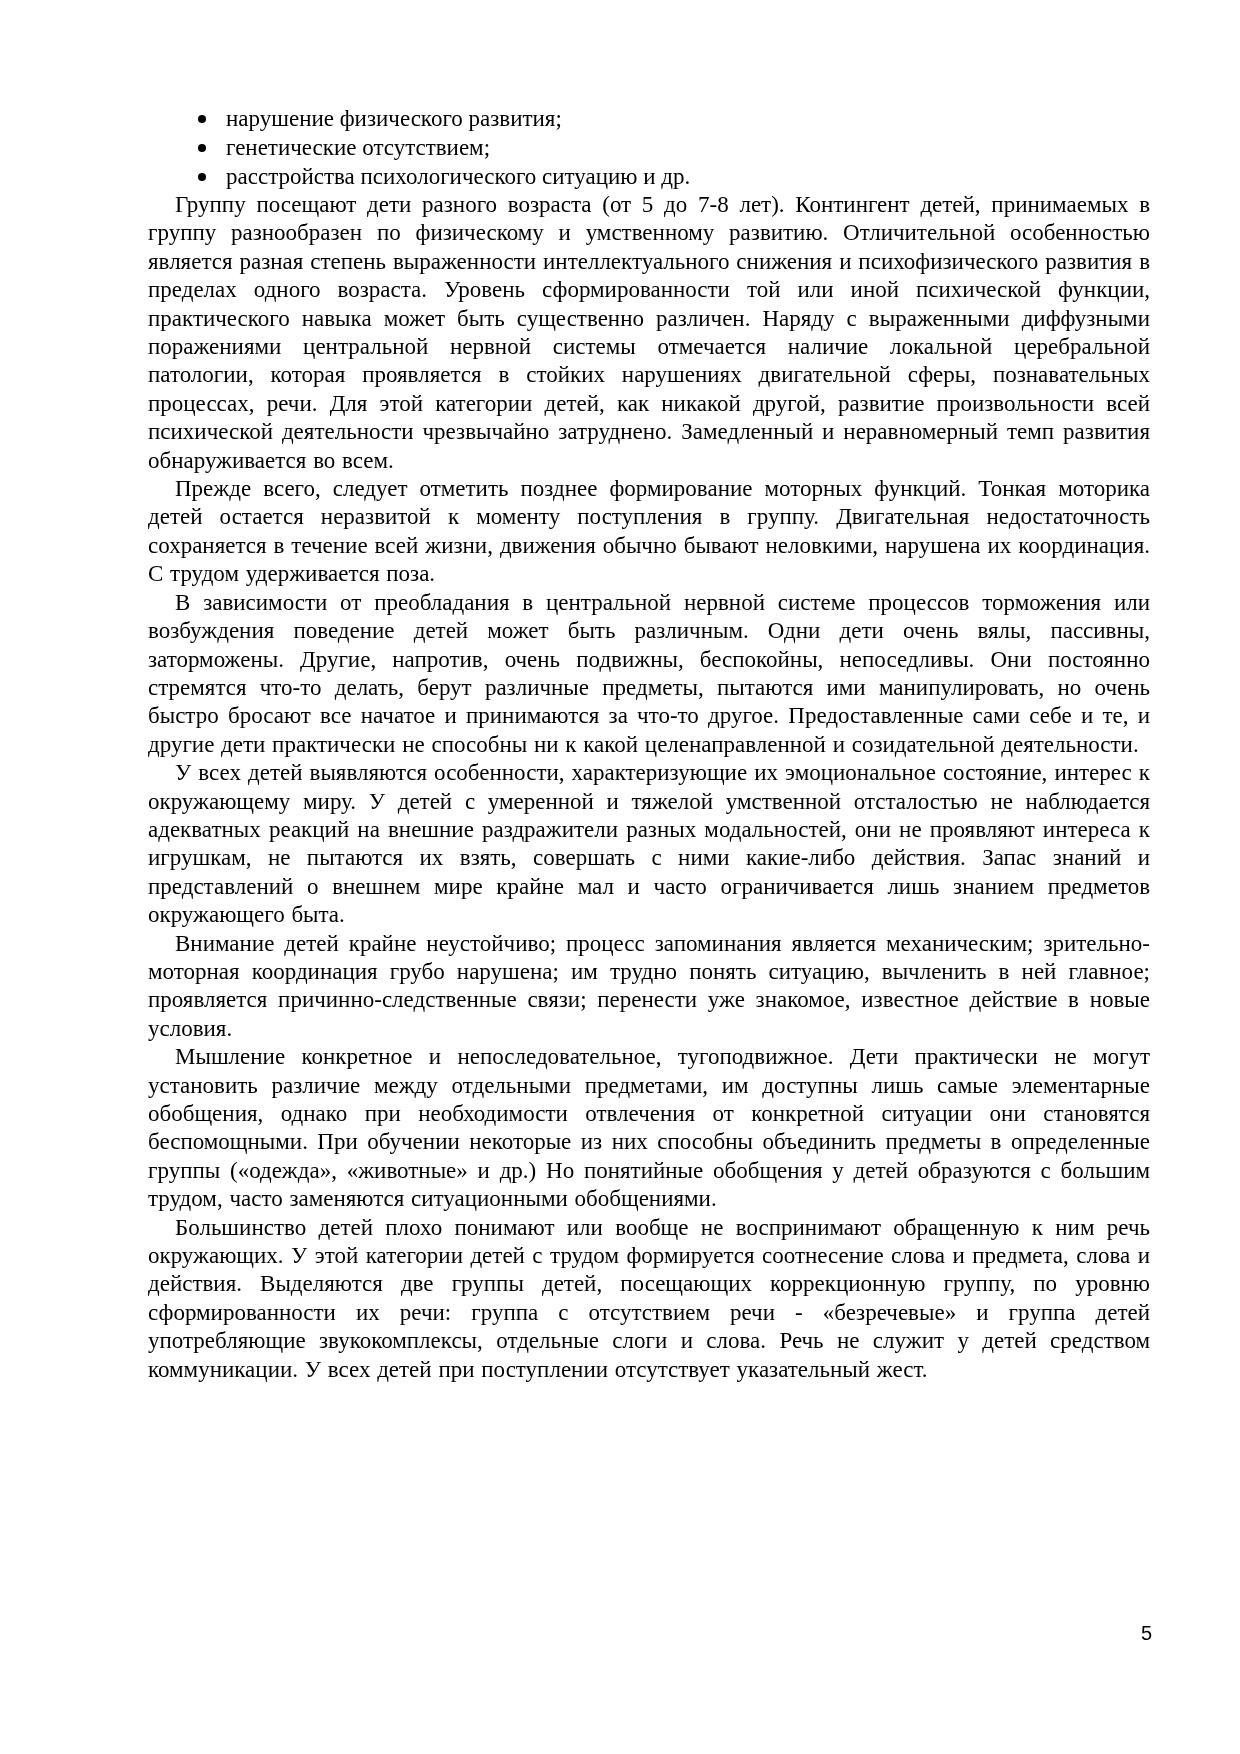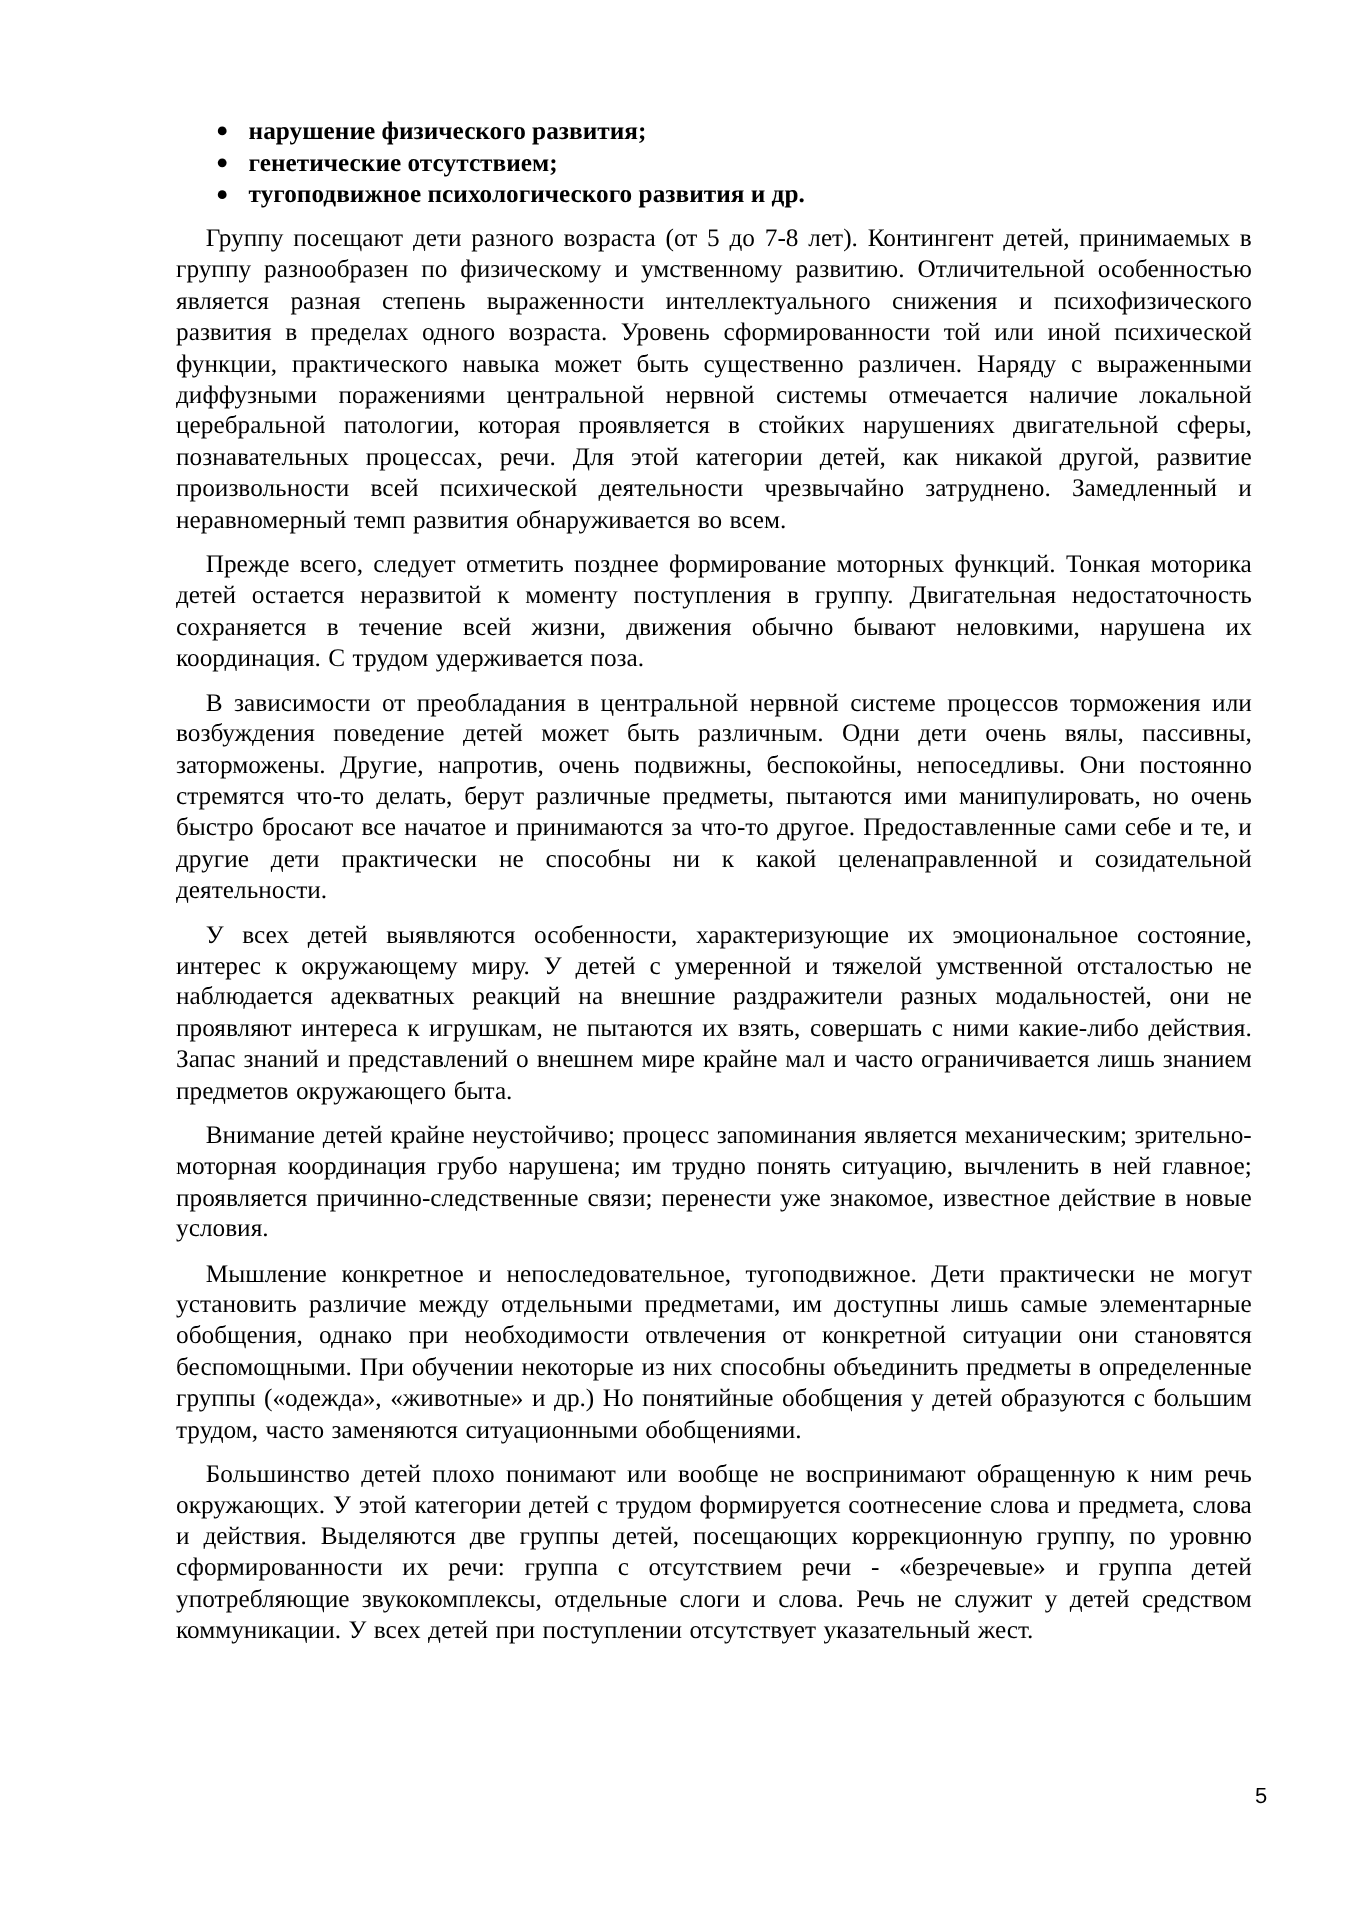--- a/index.html
+++ b/index.html
@@ -22,41 +22,40 @@
     left: 148px;
     top: 104px;
     width: 1002px;
     font-size: 23px;
     line-height: 28.4px;
     text-align: justify;
   }
   ul.bullet-list {
     list-style: none;
     margin: 0 0 0 0;
-    font-weight: bold;
   }
   ul.bullet-list li {
     position: relative;
     padding-left: 78px;
     line-height: 29px;
     text-align: left;
   }
   .bullet-dot {
     position: absolute;
     left: 50px;
     top: 11px;
     width: 8px;
     height: 8px;
     border-radius: 50%;
     background: #000000;
     display: inline-block;
   }
   p.body-par {
     text-indent: 27px;
-    margin: 12px;
+    margin: 0;
     word-spacing: 1px;
   }
   .page-number {
     position: absolute;
     right: 88px;
     top: 1622px;
     font-family: "Liberation Sans", sans-serif;
     font-size: 20px;
     color: #000000;
   }
@@ -71,21 +70,21 @@
       <li>
         <span class="bullet-dot"></span>
         <span>нарушение физического развития;</span>
       </li>
       <li>
         <span class="bullet-dot"></span>
         <span>генетические отсутствием;</span>
       </li>
       <li>
         <span class="bullet-dot"></span>
-        <span>тугоподвижное психологического развития и др.</span>
+        <span>расстройства психологического ситуацию и др.</span>
       </li>
     </ul>
 
     <p class="body-par">Группу посещают дети разного возраста (от 5 до 7-8 лет). Контингент детей, принимаемых в группу разнообразен по физическому и умственному развитию. Отличительной особенностью является разная степень выраженности интеллектуального снижения и психофизического развития в пределах одного возраста. Уровень сформированности той или иной психической функции, практического навыка может быть существенно различен. Наряду с выраженными диффузными поражениями центральной нервной системы отмечается наличие локальной церебральной патологии, которая проявляется в стойких нарушениях двигательной сферы, познавательных процессах, речи. Для этой категории детей, как никакой другой, развитие произвольности всей психической деятельности чрезвычайно затруднено.  Замедленный и неравномерный темп развития обнаруживается во всем.</p>
     <p class="body-par">Прежде всего, следует отметить позднее формирование моторных функций. Тонкая моторика детей остается неразвитой к моменту поступления в группу. Двигательная недостаточность сохраняется в течение всей жизни, движения обычно бывают неловкими, нарушена их координация. С трудом удерживается поза.</p>
     <p class="body-par">В зависимости от преобладания в центральной нервной системе процессов торможения или возбуждения поведение детей может быть различным. Одни дети очень вялы, пассивны, заторможены. Другие, напротив, очень подвижны, беспокойны, непоседливы. Они постоянно стремятся что-то делать, берут различные предметы, пытаются ими манипулировать, но очень быстро бросают все начатое и принимаются за что-то другое. Предоставленные сами себе и те, и другие дети практически не способны ни к какой целенаправленной и созидательной деятельности.</p>
     <p class="body-par">У всех детей выявляются особенности, характеризующие их эмоциональное состояние, интерес к окружающему миру. У детей с умеренной и тяжелой умственной отсталостью не наблюдается адекватных реакций на внешние раздражители разных модальностей, они не проявляют интереса к игрушкам, не пытаются их взять, совершать с ними какие-либо действия. Запас знаний и представлений о внешнем мире крайне мал и часто ограничивается лишь знанием предметов окружающего быта.</p>
     <p class="body-par">Внимание детей крайне неустойчиво; процесс запоминания является механическим; зрительно-моторная координация грубо нарушена; им трудно понять ситуацию, вычленить в ней главное; проявляется причинно-следственные связи; перенести уже знакомое, известное действие в новые условия.</p>
     <p class="body-par">Мышление конкретное и непоследовательное, тугоподвижное.  Дети практически не могут установить различие между отдельными предметами, им доступны лишь самые элементарные обобщения, однако при необходимости отвлечения от конкретной ситуации они становятся беспомощными. При обучении некоторые из них способны объединить предметы в определенные группы («одежда», «животные» и др.) Но понятийные обобщения у детей образуются с большим трудом, часто заменяются ситуационными обобщениями.</p>
     <p class="body-par">Большинство детей плохо понимают или вообще не воспринимают обращенную к ним речь окружающих. У этой категории детей с трудом формируется соотнесение слова и предмета, слова и действия. Выделяются две группы детей, посещающих коррекционную группу,  по уровню сформированности их речи: группа с отсутствием речи - «безречевые» и группа детей употребляющие звукокомплексы, отдельные слоги и слова. Речь не служит у детей средством коммуникации. У всех детей при поступлении отсутствует указательный жест.</p>

